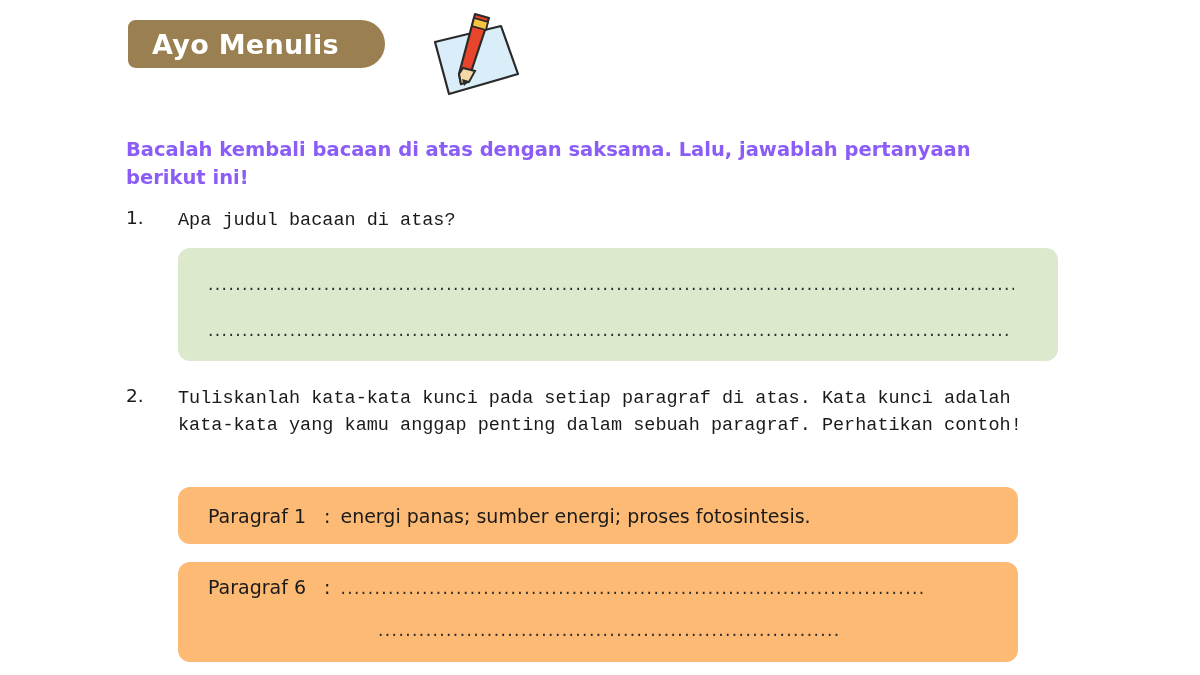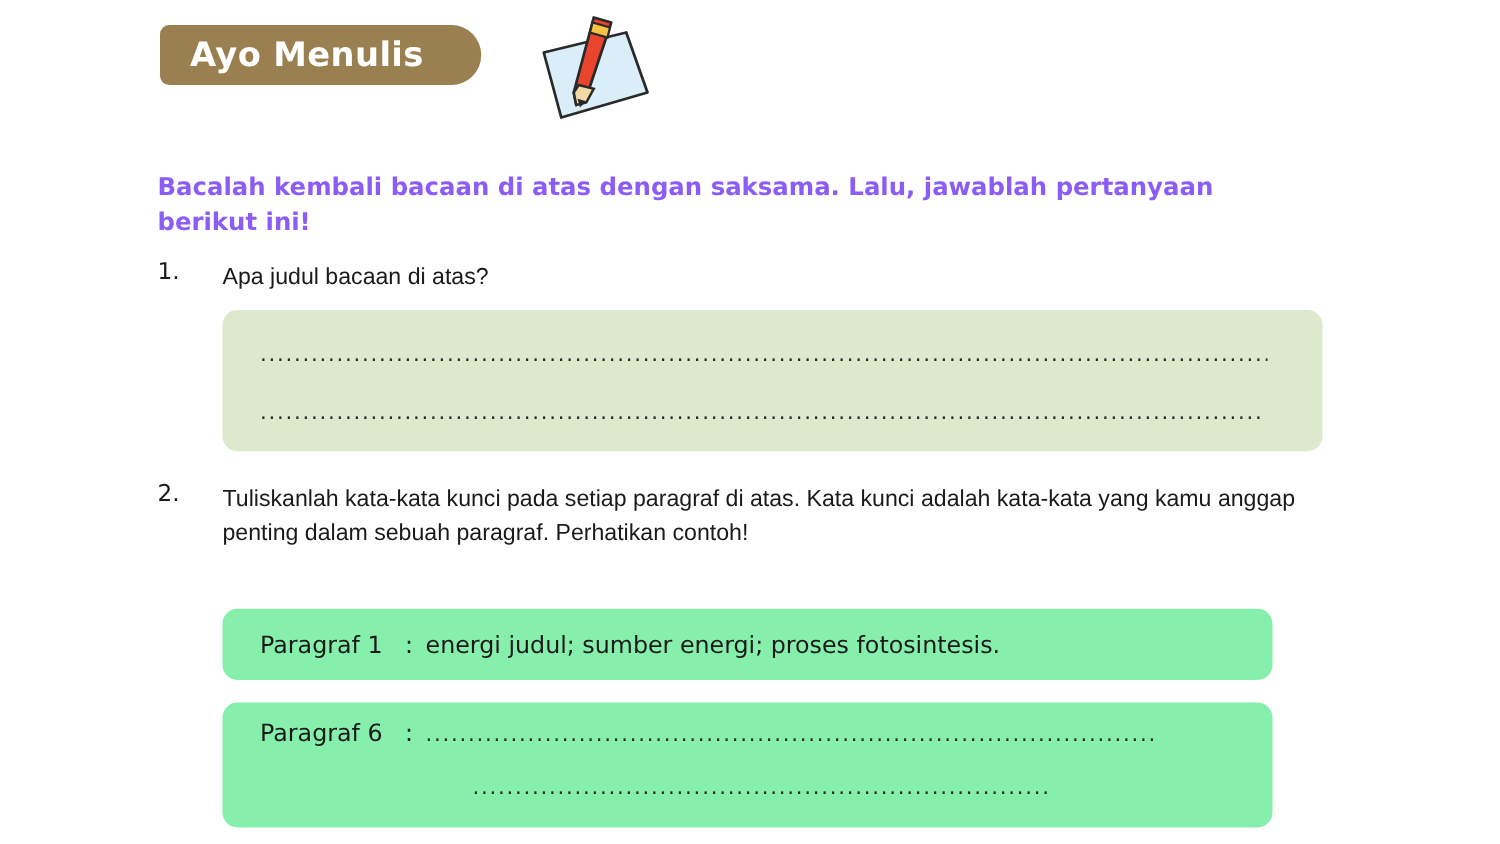--- a/index.html
+++ b/index.html
@@ -83,21 +83,21 @@
     top: 0;
     width: 42px;
     font-size: 18.5px;
     font-family: "DejaVu Sans", sans-serif;
     color: #1a1a1a;
   }
   .q-text {
     margin-left: 52px;
     font-size: 18.5px;
     line-height: 27px;
-    font-family: Liberation Sans, sans-serif;
+    font-family: Liberation Mono, monospace;
     color: #1a1a1a;
   }
 
   #q1 { top: 207px; }
   #q2 { top: 385px; }
 
   
   .answer-box {
     position: absolute;
     background: #dde9cd;
@@ -119,21 +119,21 @@
     width: 880px;
     height: 113px;
     padding: 26px 44px 0 30px;
   }
   #answer1 .dots-line:first-child { margin-bottom: 26px; }
   #answer1 .dots-line.short { padding-left: 0; }
 
   
   .para-box {
     position: absolute;
-    background: #86efac;
+    background: #fdba74;
     border-radius: 12px;
     box-sizing: border-box;
     padding: 0 30px;
   }
   #para1 {
     left: 178px;
     top: 487px;
     width: 840px;
     height: 57px;
     display: flex;
@@ -214,21 +214,21 @@
   </div>
 
   <div class="q" id="q2">
     <span class="q-num">2.</span>
     <div class="q-text">Tuliskanlah kata-kata kunci pada setiap paragraf di atas. Kata kunci adalah kata-kata yang kamu anggap penting dalam sebuah paragraf. Perhatikan contoh!</div>
   </div>
 
   <div class="para-box" id="para1">
     <span class="para-label">Paragraf 1</span>
     <span class="para-colon">:</span>
-    <span class="para-value">energi judul; sumber energi; proses fotosintesis.</span>
+    <span class="para-value">energi panas; sumber energi; proses fotosintesis.</span>
   </div>
 
   <div class="para-box" id="para2">
     <div class="para-row">
       <span class="para-label">Paragraf 6</span>
       <span class="para-colon">:</span>
       <span class="dots-line">......................................................................................</span>
     </div>
     <div class="dots-line dots-line2">....................................................................</div>
   </div>

